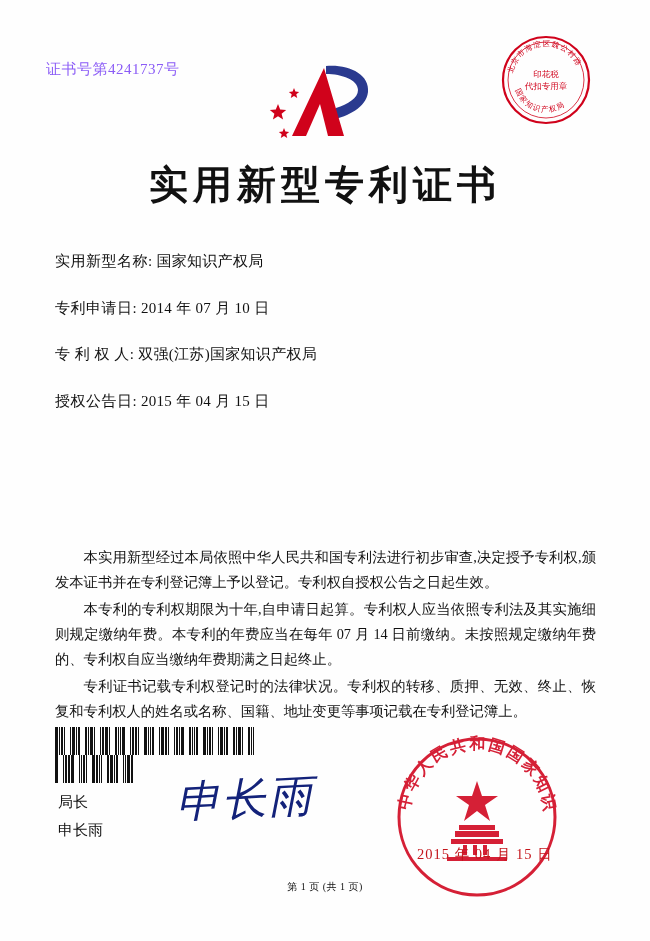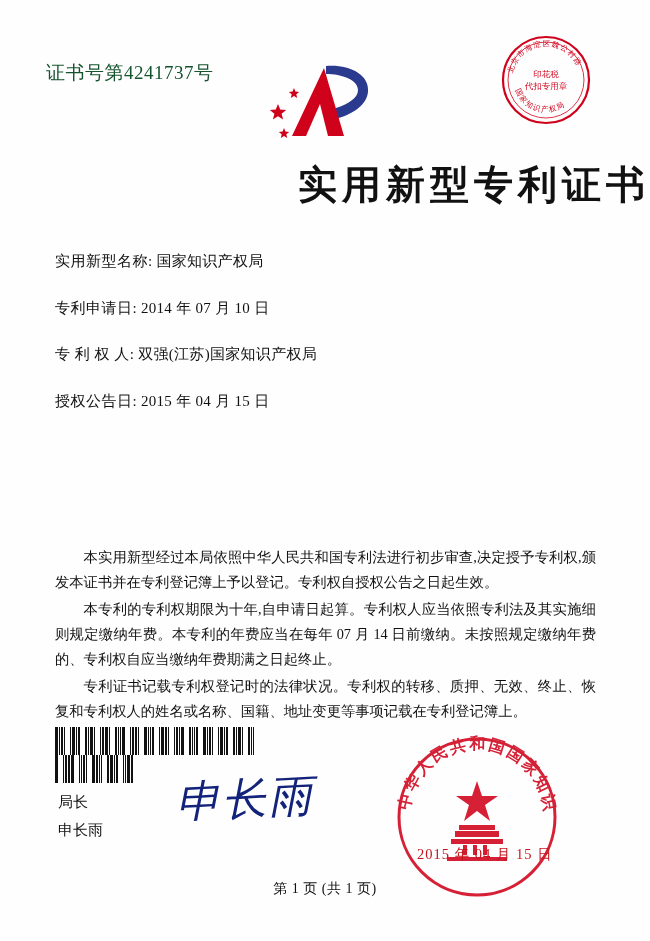--- a/index.html
+++ b/index.html
@@ -18,23 +18,23 @@
     background: #fefefe;
     overflow: hidden;
     box-sizing: border-box;
   }
 
   
   .cert-no {
     position: absolute;
     left: 46px;
     top: 60px;
-    font-size: 19px;
+    font-size: 15px;
     letter-spacing: 0.5px;
-    color: #14532d;
+    color: #8b5cf6;
   }
 
   
   .logo {
     position: absolute;
     left: 262px;
     top: 60px;
     width: 120px;
     height: 86px;
   }
@@ -47,21 +47,21 @@
     width: 92px;
     height: 92px;
   }
 
   
   .main-title {
     position: absolute;
     left: 0;
     right: 0;
     top: 158px;
-    text-align: right;
+    text-align: center;
     font-size: 39px;
     font-weight: bold;
     letter-spacing: 5px;
     color: #111;
     font-family: "Liberation Serif", "DejaVu Serif", serif;
   }
 
   
   .fields {
     position: absolute;
@@ -158,21 +158,21 @@
     white-space: nowrap;
   }
 
   
   .footer {
     position: absolute;
     left: 0;
     right: 0;
     top: 880px;
     text-align: center;
-    font-size: 14px;
+    font-size: 10px;
     color: #111;
     letter-spacing: 0.5px;
   }
 </style>
 </head>
 <body>
 
 <div class="page">
 
   <div class="cert-no">证书号第4241737号</div>

